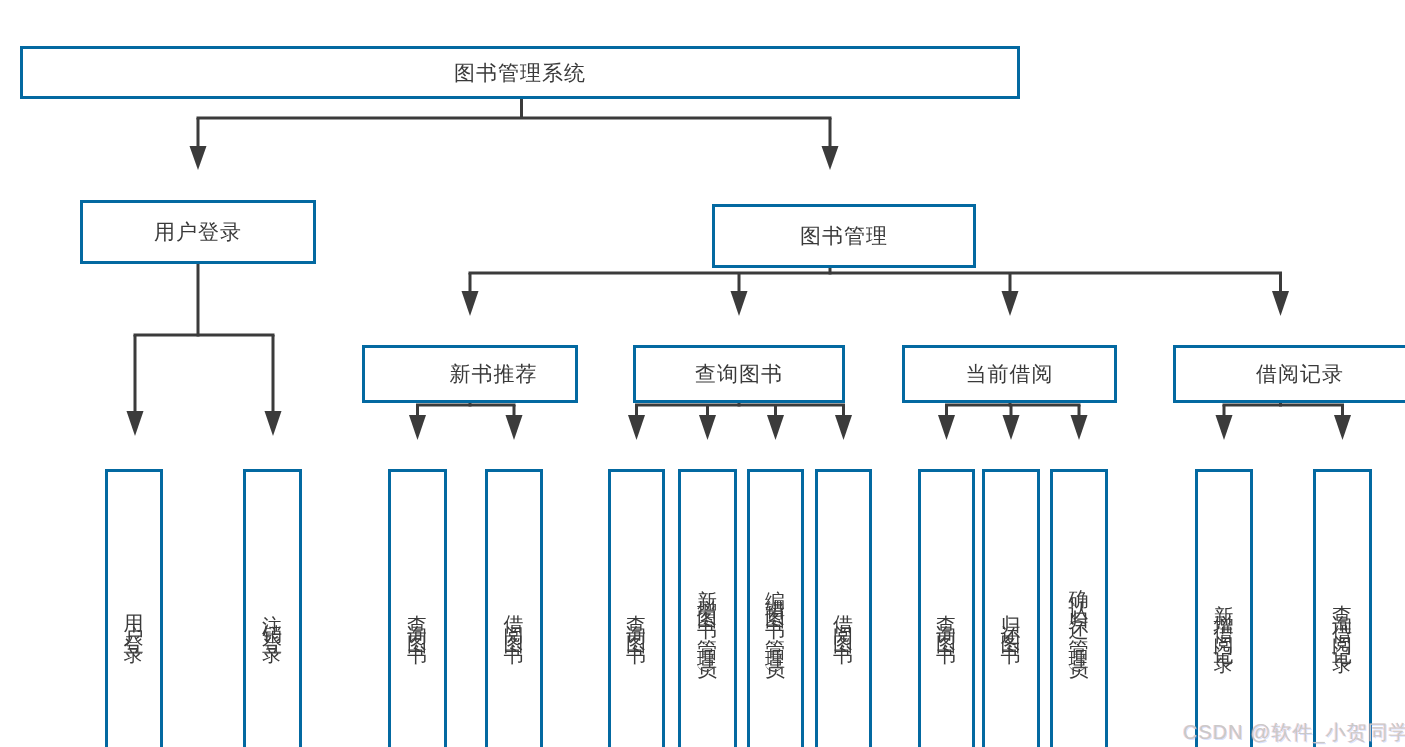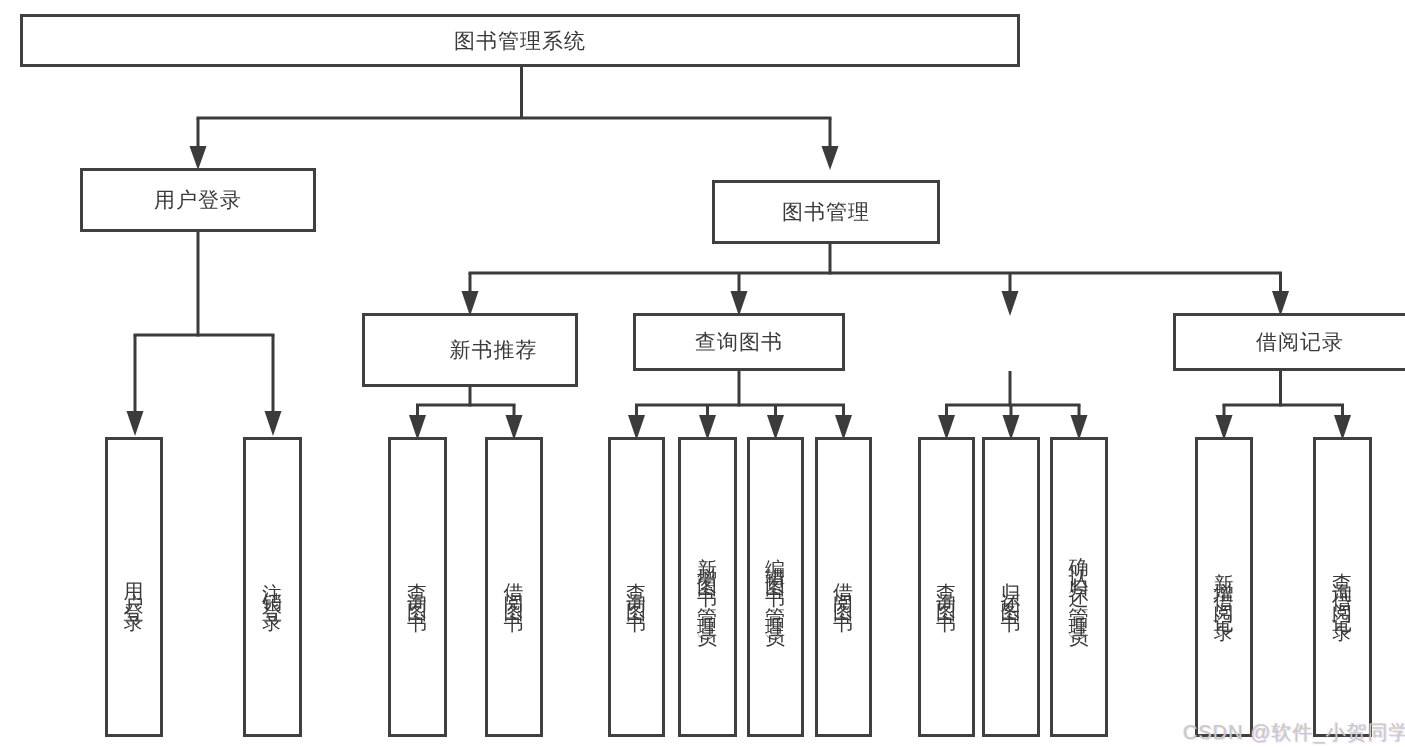--- a/index.html
+++ b/index.html
@@ -12,26 +12,27 @@
     overflow: hidden;
   }
   #edges {
     position: absolute;
     left: 0; top: 0;
     width: 1405px; height: 747px;
   }
   .node {
     position: absolute;
     box-sizing: border-box;
-    border: 3px solid #404040;
+    border: 3px solid #0369a1;
     background: #ffffff;
     color: #3a3a3a;
     display: flex;
     align-items: center;
     justify-content: center;
+    margin-top: 32px;
   }
   .h-node {
     font-size: 21px;
     letter-spacing: 1px;
     white-space: nowrap;
   }
   .leaf {
     writing-mode: vertical-rl;
     font-size: 20px;
     letter-spacing: 10px;
@@ -107,24 +108,25 @@
       <path d="M1222.5,405 H1344" fill="none"></path>
       <path d="M1224,405 V417 M1342.5,405 V417" fill="none"></path>
       <polygon points="1215.5,415 1232.5,415 1224,440" stroke="none"></polygon>
       <polygon points="1334,415 1351,415 1342.5,440" stroke="none"></polygon>
     </g>
   </svg>
 
   <div class="node h-node" style="left:20px; top:14px; width:1000px; height:53px;">图书管理系统</div>
 
   <div class="node h-node" style="left:80px; top:168px; width:236px; height:64px;">用户登录</div>
-  <div class="node h-node" style="left:712px; top:180px; width:228px; height:64px;">图书管理</div>
+  <div class="node h-node" style="left:712px; top:172px; width:264px; height:64px;">图书管理</div>
 
-  <div class="node h-node" style="left:362px; top:313px; width:216px; height:74px;padding-left:47px;">新书推荐</div>
+  <div class="node h-node" style="left:362px; top:313px; width:216px; height:58px;padding-left:47px;">新书推荐</div>
   <div class="node h-node" style="left:633px; top:313px; width:212px; height:58px;">查询图书</div>
+  <div class="node h-node" style="left:902px; top:313px; width:215px; height:58px;">当前借阅</div>
   <div class="node h-node" style="left:1173px; top:313px; width:254px; height:58px;">借阅记录</div>
 
   <div class="node leaf" style="left:105px; top:437px; width:58px; height:300px;">用户登录</div>
   <div class="node leaf" style="left:243px; top:437px; width:59px; height:300px;">注销登录</div>
   <div class="node leaf" style="left:388px; top:437px; width:59px; height:300px;">查询图书</div>
   <div class="node leaf" style="left:485px; top:437px; width:58px; height:300px;">借阅图书</div>
   <div class="node leaf" style="left:608px; top:437px; width:57px; height:300px;">查询图书</div>
   <div class="node leaf" style="left:678px; top:437px; width:59px; height:300px;">新增图书（管理员）</div>
   <div class="node leaf" style="left:747px; top:437px; width:57px; height:300px;">编辑图书（管理员）</div>
   <div class="node leaf" style="left:815px; top:437px; width:57px; height:300px;">借阅图书</div>

